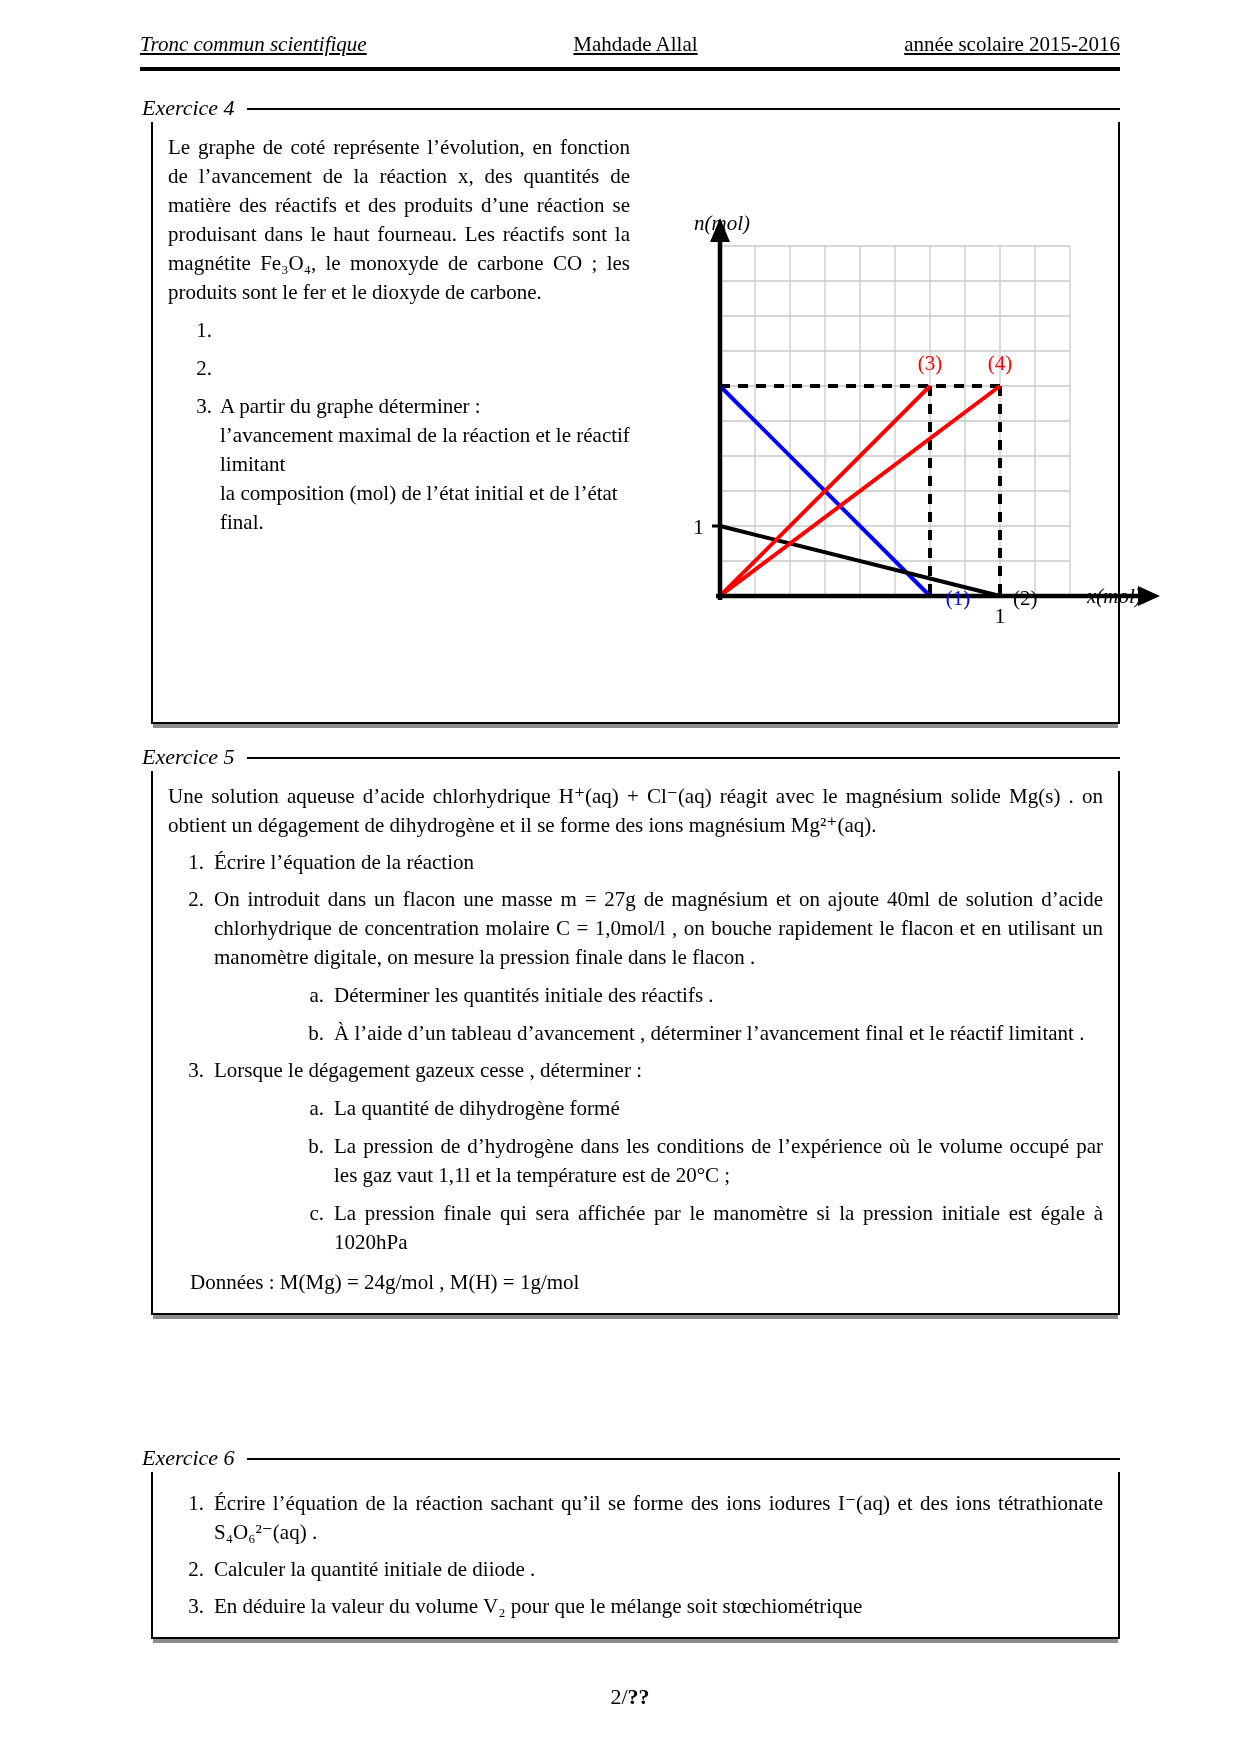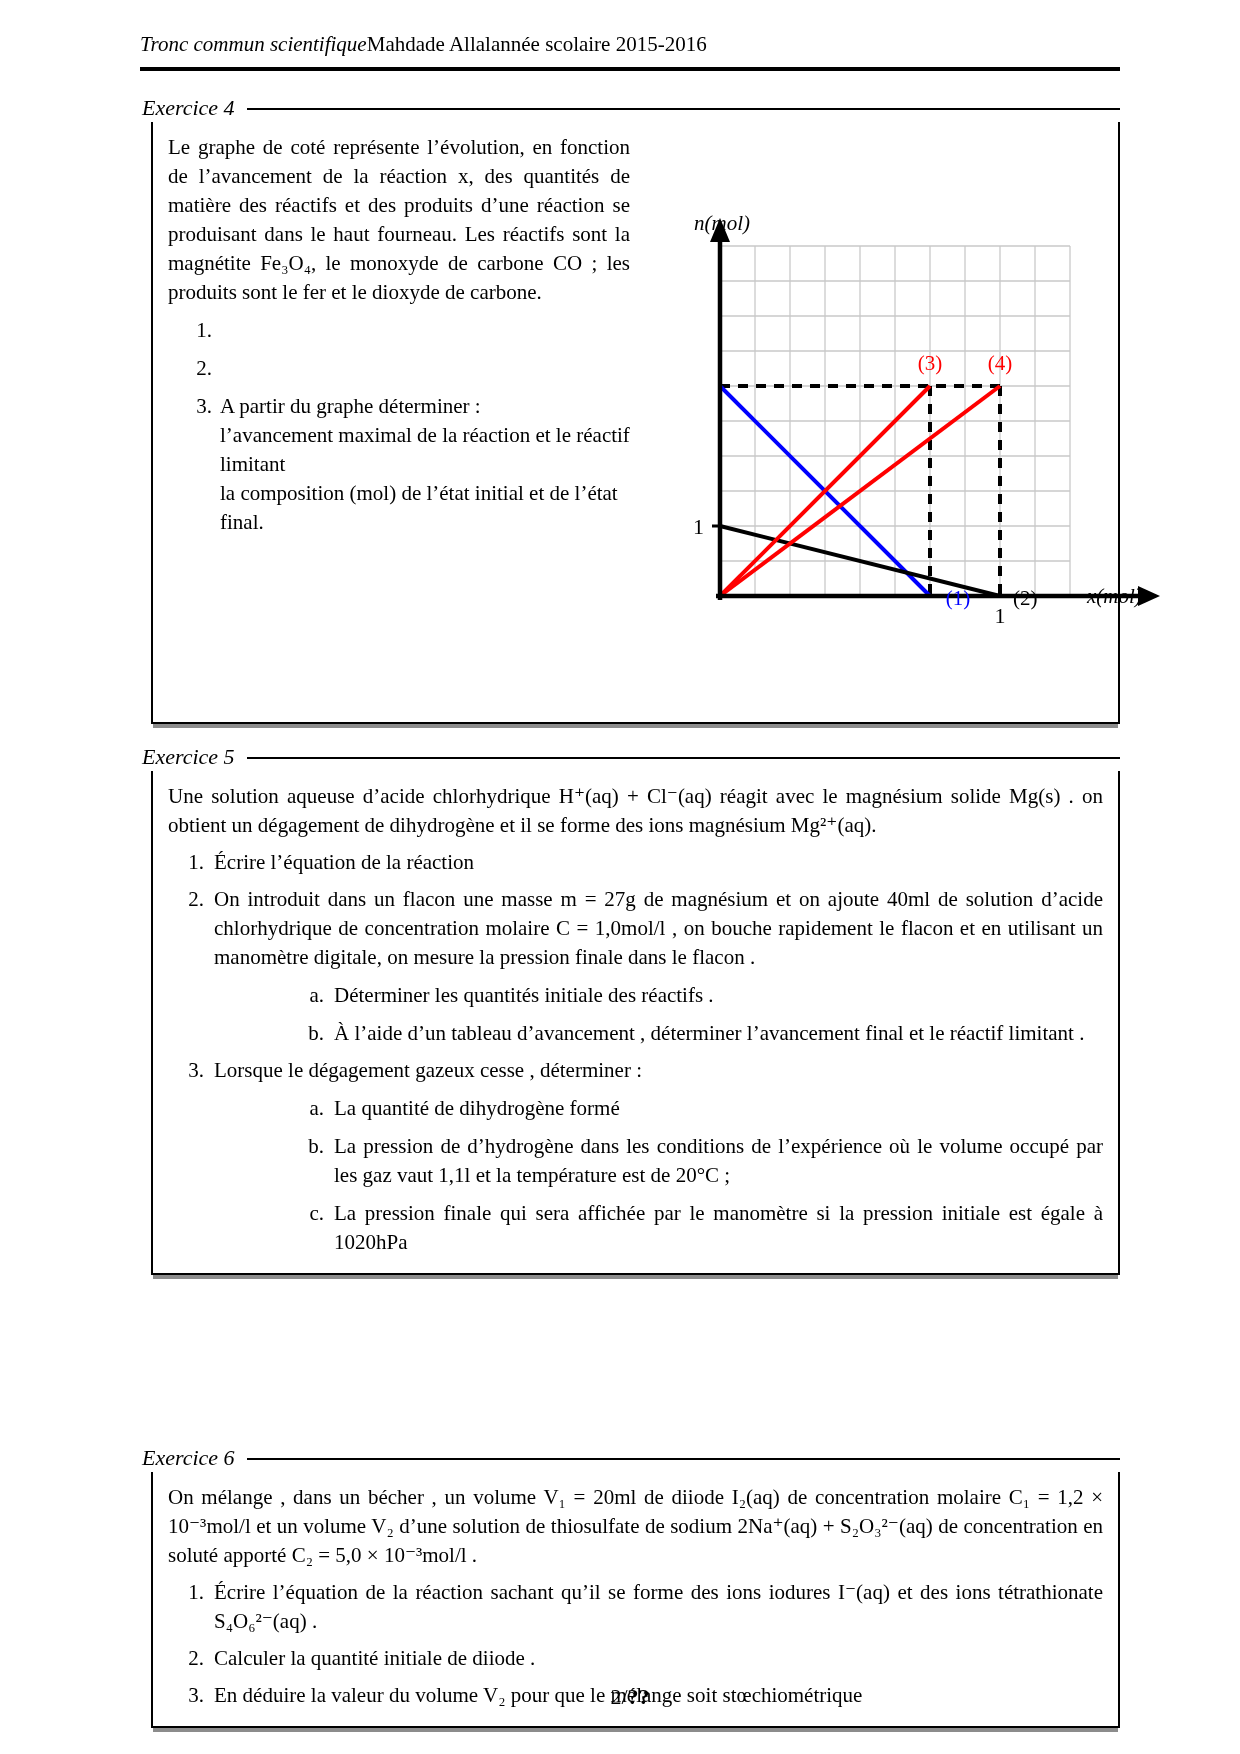--- a/index.html
+++ b/index.html
@@ -4,22 +4,22 @@
 <style>
   * { margin:0; padding:0; box-sizing:border-box; }
   html,body { background:#ffffff; }
   body {
     width:1240px; height:1754px; position:relative;
     font-family:"Liberation Serif","DejaVu Serif",serif;
     font-size:21px; line-height:29px; color:#000;
   }
   .hdr {
     position:absolute; left:140px; top:30px; width:980px;
-    display:flex; align-items:baseline;
-    padding-bottom:8px; border-bottom:4px solid #000;
+    display:flex; justify-content:space-between; align-items:baseline;
+    padding-bottom:8px; border-bottom:4px solid #000;text-decoration:underline;
   }
   .hdr .h-l { font-style:italic; }
   .exo { position:absolute; left:140px; width:980px; }
   .e4 { top:92px; } .e5 { top:741px; } .e6 { top:1442px; }
   .exo-head { display:flex; align-items:center; gap:12px; padding-left:2px;
     font-style:italic; font-size:22px; height:30px;justify-content:center; }
   .exo-head .rule { flex:1; border-top:2px solid #000; margin-top:4px; }
   .exo-body {
     margin-left:11px; border-left:2px solid #000; border-right:2px solid #000;
     border-bottom:2px solid #000; box-shadow:0 6px 0 -2px #8c8c8c;
@@ -150,30 +150,30 @@
       <div class="just">La quantité de dihydrogène formé</div>
     </div>
     <div class="subli">
       <span class="num">b.</span>
       <div class="just">La pression de d’hydrogène dans les conditions de l’expérience où le volume occupé par les gaz vaut 1,1l et la température est de 20°C ;</div>
     </div>
     <div class="subli">
       <span class="num">c.</span>
       <div class="just">La pression finale qui sera affichée par le manomètre si la pression initiale est égale à 1020hPa</div>
     </div>
+    <p class="donnees">Données : M(Mg) = 24g/mol , M(H) = 1g/mol</p>
   </div>
 </section>
 
 <section class="exo e6">
   <div class="exo-head">
     <span>Exercice 6</span>
     <span class="rule"></span>
   </div>
   <div class="exo-body">
-    <p class="just intro">On mélange , dans un bécher , un volume V₁ = 20ml de diiode I₂(aq) de concentration molaire C₁ = 1,2 × 10⁻³mol/l et un volume V₂ d’une solution de thiosulfate de sodium 2Na⁺(aq) + S₂O₃²⁻(aq) de concentration en soluté apporté C₂ = 5,0 × 10⁻³mol/l .</p>
     <div class="li">
       <span class="num">1.</span>
       <div class="just">Écrire l’équation de la réaction sachant qu’il se forme des ions iodures I⁻(aq) et des ions tétrathionate S₄O₆²⁻(aq) .</div>
     </div>
     <div class="li">
       <span class="num">2.</span>
       <div class="just">Calculer la quantité initiale de diiode .</div>
     </div>
     <div class="li">
       <span class="num">3.</span>

